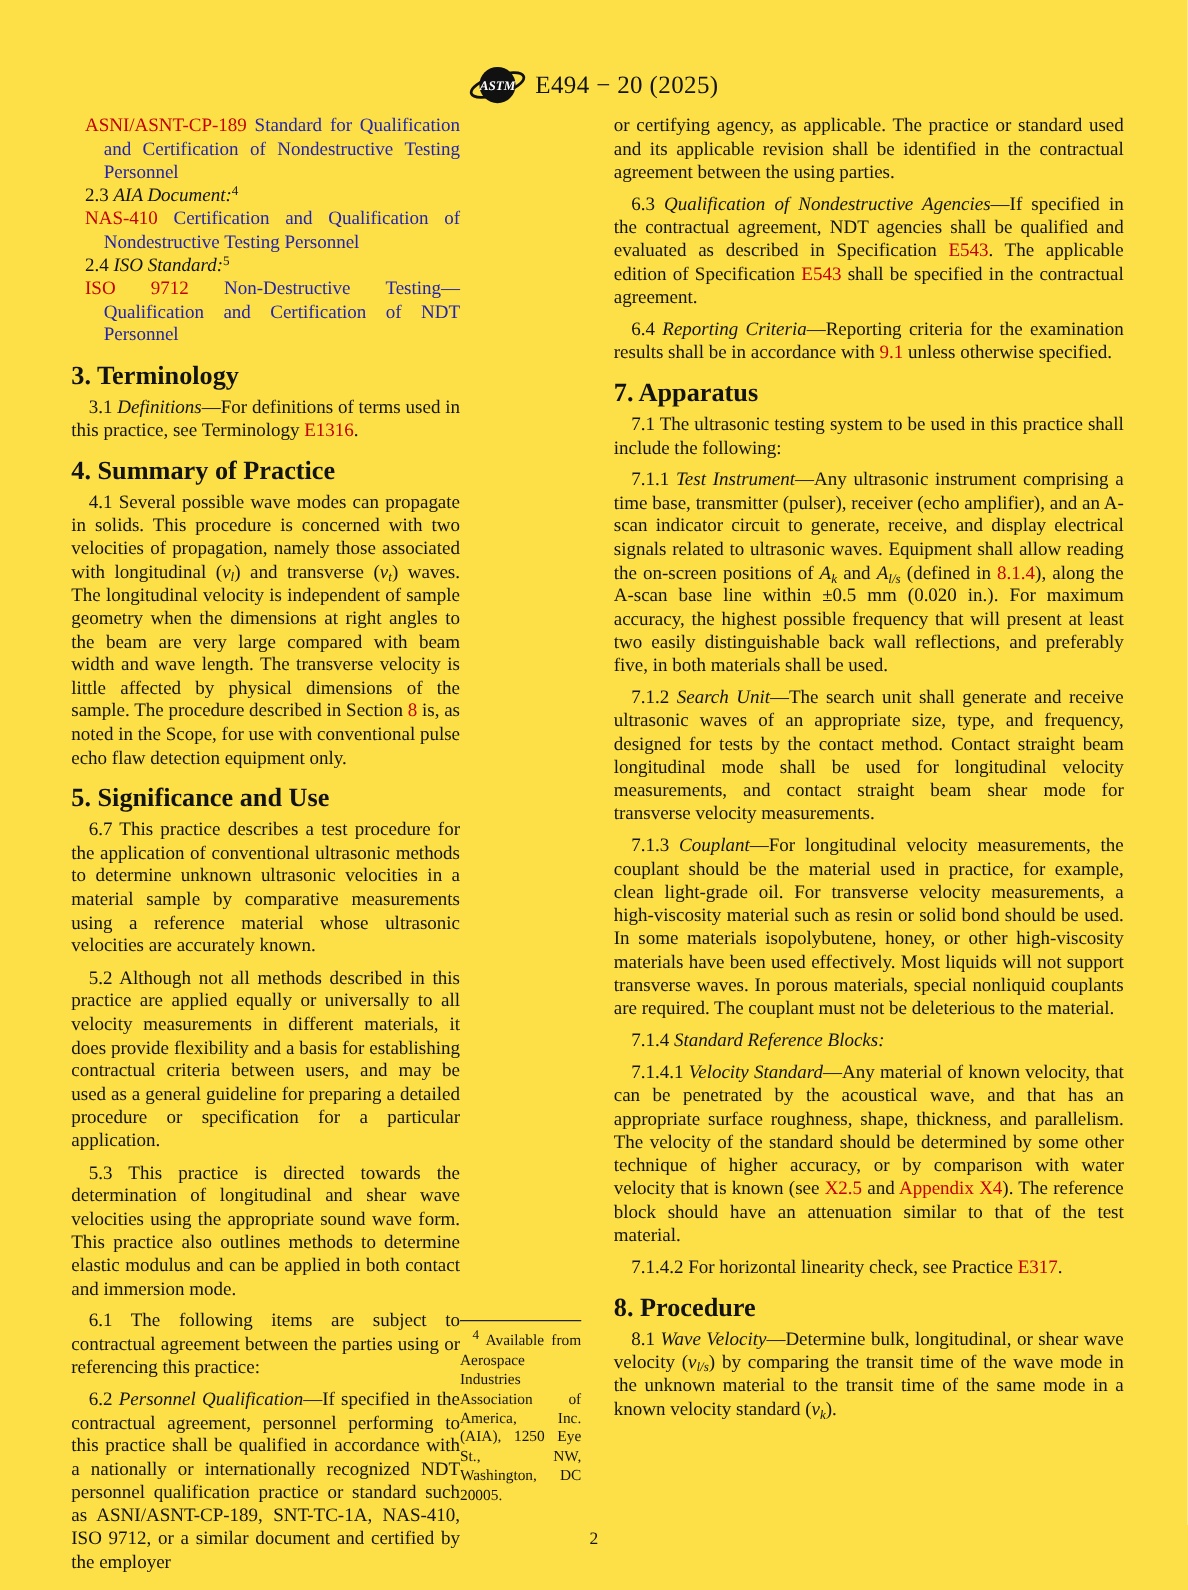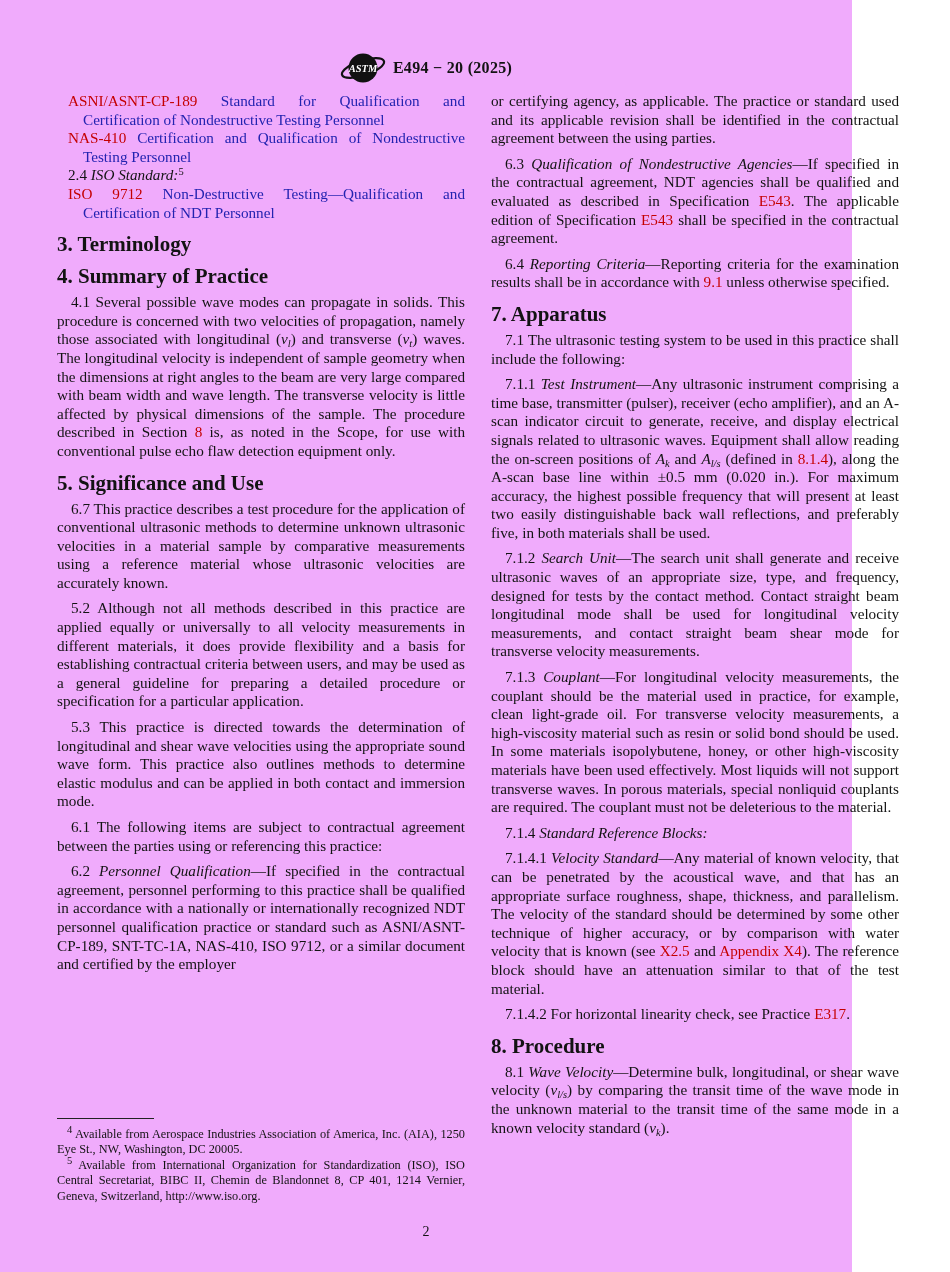--- a/index.html
+++ b/index.html
@@ -3,35 +3,35 @@
 <meta charset="utf-8">
 <style>
   html, body { margin:0; padding:0; background:#ffffff; }
   body {
     width:950px; height:1272px;
     font-family:"Liberation Serif", serif;
     color:#131313;
     position:relative;
     overflow:hidden;
   }
-  .page { position:relative; width:852px; height:1272px; background:#f0abfc; }
+  .page { position:relative; width:950px; height:1272px; background:#fde047; }
 
   .header {
     position:absolute; top:48px; left:0; width:100%;
     display:flex; justify-content:center; align-items:center; gap:7px;
   }
   .logo { display:block; }
-  .title { font-weight:bold; font-size:16px; letter-spacing:.3px; }
+  .title { font-weight:normal; font-size:20px; letter-spacing:.3px; }
 
   .content {
     position:absolute; top:92px; left:57px; width:843px;
     display:flex; gap:26px;
   }
   .col { width:408px; }
-  .col-left { height:1112px; display:flex; flex-direction:column; }
+  .col-left { height:1112px; display:flex; }
 
   .blocks > :first-child { padding-top:0 !important; }
 
   p.body {
     margin:0; padding-top:7px;
     text-align:justify;
     font-size:15.2px; line-height:18.6px;
     text-indent:14px;
   }
   p.cont { text-indent:0; }
@@ -77,38 +77,39 @@
       <circle cx="23" cy="20" r="14.5" fill="#111"></circle>
       <text x="23" y="24" font-size="10.5" font-weight="bold" font-style="italic" text-anchor="middle" fill="#ffffff" font-family="'Liberation Serif',serif">ASTM</text>
     </svg>
     <div class="title">E494 − 20 (2025)</div>
   </div>
 
   <div class="content">
     <div class="col col-left">
       <div class="blocks">
           <p class="ref"><span class="seg-red">ASNI/ASNT-CP-189</span><span class="seg-blue"> Standard for Qualification and Certification of Nondestructive Testing Personnel</span></p>
+          <p class="refnum"><span>2.3 </span><span class="seg-i">AIA Document:</span><span class="seg-sup">4</span></p>
           <p class="ref"><span class="seg-red">NAS-410</span><span class="seg-blue"> Certification and Qualification of Nondestructive Testing Personnel</span></p>
           <p class="refnum"><span>2.4 </span><span class="seg-i">ISO Standard:</span><span class="seg-sup">5</span></p>
           <p class="ref"><span class="seg-red">ISO 9712</span><span class="seg-blue"> Non-Destructive Testing—Qualification and Certification of NDT Personnel</span></p>
           <h2 class="sec"><span>3. Terminology</span></h2>
+          <p class="body"><span>3.1 </span><span class="seg-i">Definitions</span><span>—For definitions of terms used in this practice, see Terminology </span><span class="seg-red">E1316</span><span>.</span></p>
           <h2 class="sec"><span>4. Summary of Practice</span></h2>
           <p class="body"><span>4.1 Several possible wave modes can propagate in solids. This procedure is concerned with two velocities of propagation, namely those associated with longitudinal (</span><span class="seg-i">v</span><span class="seg-sub seg-i">l</span><span>) and transverse (</span><span class="seg-i">v</span><span class="seg-sub seg-i">t</span><span>) waves. The longitudinal velocity is independent of sample geometry when the dimensions at right angles to the beam are very large compared with beam width and wave length. The transverse velocity is little affected by physical dimensions of the sample. The procedure described in Section </span><span class="seg-red">8</span><span> is, as noted in the Scope, for use with conventional pulse echo flaw detection equipment only.</span></p>
           <h2 class="sec"><span>5. Significance and Use</span></h2>
           <p class="body"><span>6.7 This practice describes a test procedure for the application of conventional ultrasonic methods to determine unknown ultrasonic velocities in a material sample by comparative measurements using a reference material whose ultrasonic velocities are accurately known.</span></p>
           <p class="body"><span>5.2 Although not all methods described in this practice are applied equally or universally to all velocity measurements in different materials, it does provide flexibility and a basis for establishing contractual criteria between users, and may be used as a general guideline for preparing a detailed procedure or specification for a particular application.</span></p>
           <p class="body"><span>5.3 This practice is directed towards the determination of longitudinal and shear wave velocities using the appropriate sound wave form. This practice also outlines methods to determine elastic modulus and can be applied in both contact and immersion mode.</span></p>
           <p class="body"><span>6.1 The following items are subject to contractual agreement between the parties using or referencing this practice:</span></p>
           <p class="body"><span>6.2 </span><span class="seg-i">Personnel Qualification</span><span>—If specified in the contractual agreement, personnel performing to this practice shall be qualified in accordance with a nationally or internationally recognized NDT personnel qualification practice or standard such as ASNI/ASNT-CP-189, SNT-TC-1A, NAS-410, ISO 9712, or a similar document and certified by the employer</span></p>
         </div>
       <div class="fnblock">
         <div class="fnrule"></div>
         <div>
             <p class="fn"><span class="seg-sup">4</span><span> Available from Aerospace Industries Association of America, Inc. (AIA), 1250 Eye St., NW, Washington, DC 20005.</span></p>
-            <p class="fn"><span class="seg-sup">5</span><span> Available from International Organization for Standardization (ISO), ISO Central Secretariat, BIBC II, Chemin de Blandonnet 8, CP 401, 1214 Vernier, Geneva, Switzerland, http://www.iso.org.</span></p>
           </div>
       </div>
     </div>
     <div class="col blocks">
         <p class="body cont"><span>or certifying agency, as applicable. The practice or standard used and its applicable revision shall be identified in the contractual agreement between the using parties.</span></p>
         <p class="body"><span>6.3 </span><span class="seg-i">Qualification of Nondestructive Agencies</span><span>—If specified in the contractual agreement, NDT agencies shall be qualified and evaluated as described in Specification </span><span class="seg-red">E543</span><span>. The applicable edition of Specification </span><span class="seg-red">E543</span><span> shall be specified in the contractual agreement.</span></p>
         <p class="body"><span>6.4 </span><span class="seg-i">Reporting Criteria</span><span>—Reporting criteria for the examination results shall be in accordance with </span><span class="seg-red">9.1</span><span> unless otherwise specified.</span></p>
         <h2 class="sec"><span>7. Apparatus</span></h2>
         <p class="body"><span>7.1 The ultrasonic testing system to be used in this practice shall include the following:</span></p>
         <p class="body"><span>7.1.1 </span><span class="seg-i">Test Instrument</span><span>—Any ultrasonic instrument comprising a time base, transmitter (pulser), receiver (echo amplifier), and an A-scan indicator circuit to generate, receive, and display electrical signals related to ultrasonic waves. Equipment shall allow reading the on-screen positions of </span><span class="seg-i">A</span><span class="seg-sub seg-i">k</span><span> and </span><span class="seg-i">A</span><span class="seg-sub seg-i">l/s</span><span> (defined in </span><span class="seg-red">8.1.4</span><span>), along the A-scan base line within ±0.5 mm (0.020 in.). For maximum accuracy, the highest possible frequency that will present at least two easily distinguishable back wall reflections, and preferably five, in both materials shall be used.</span></p>

